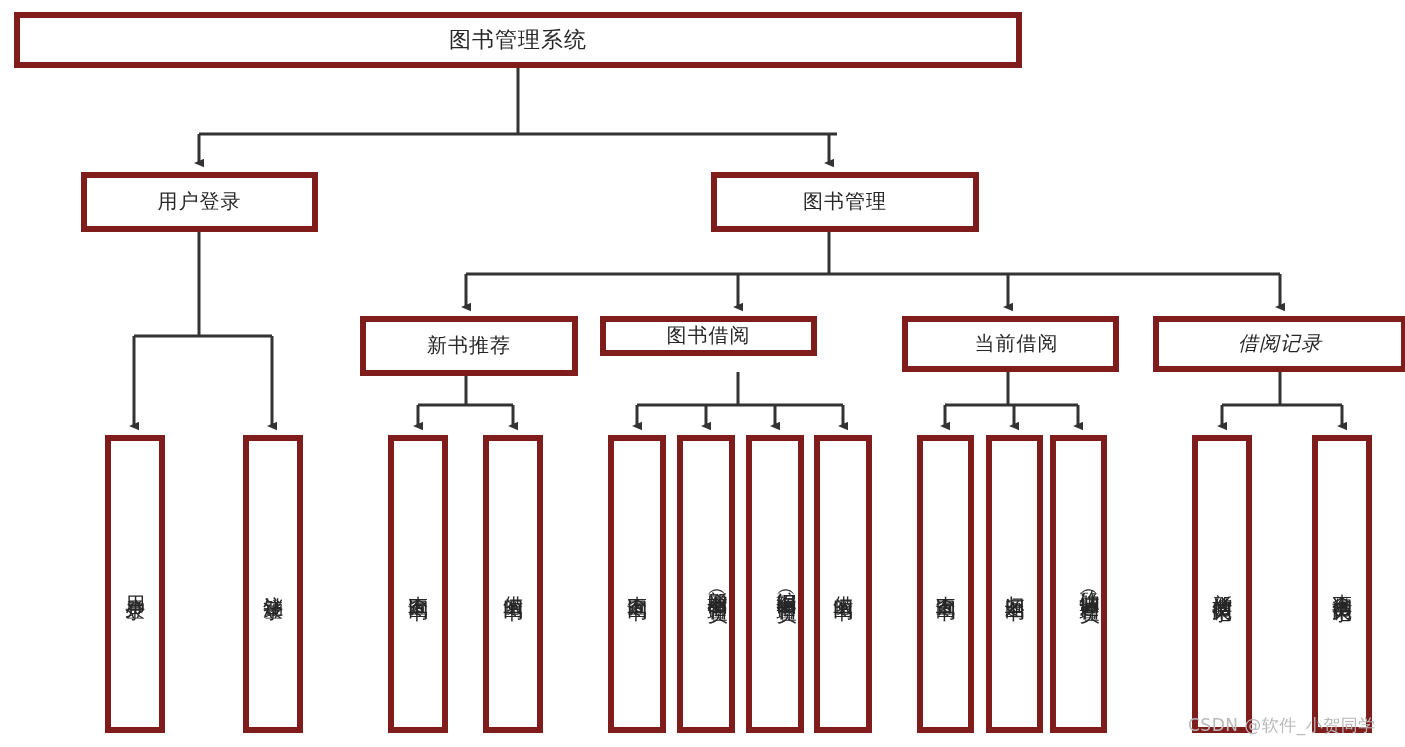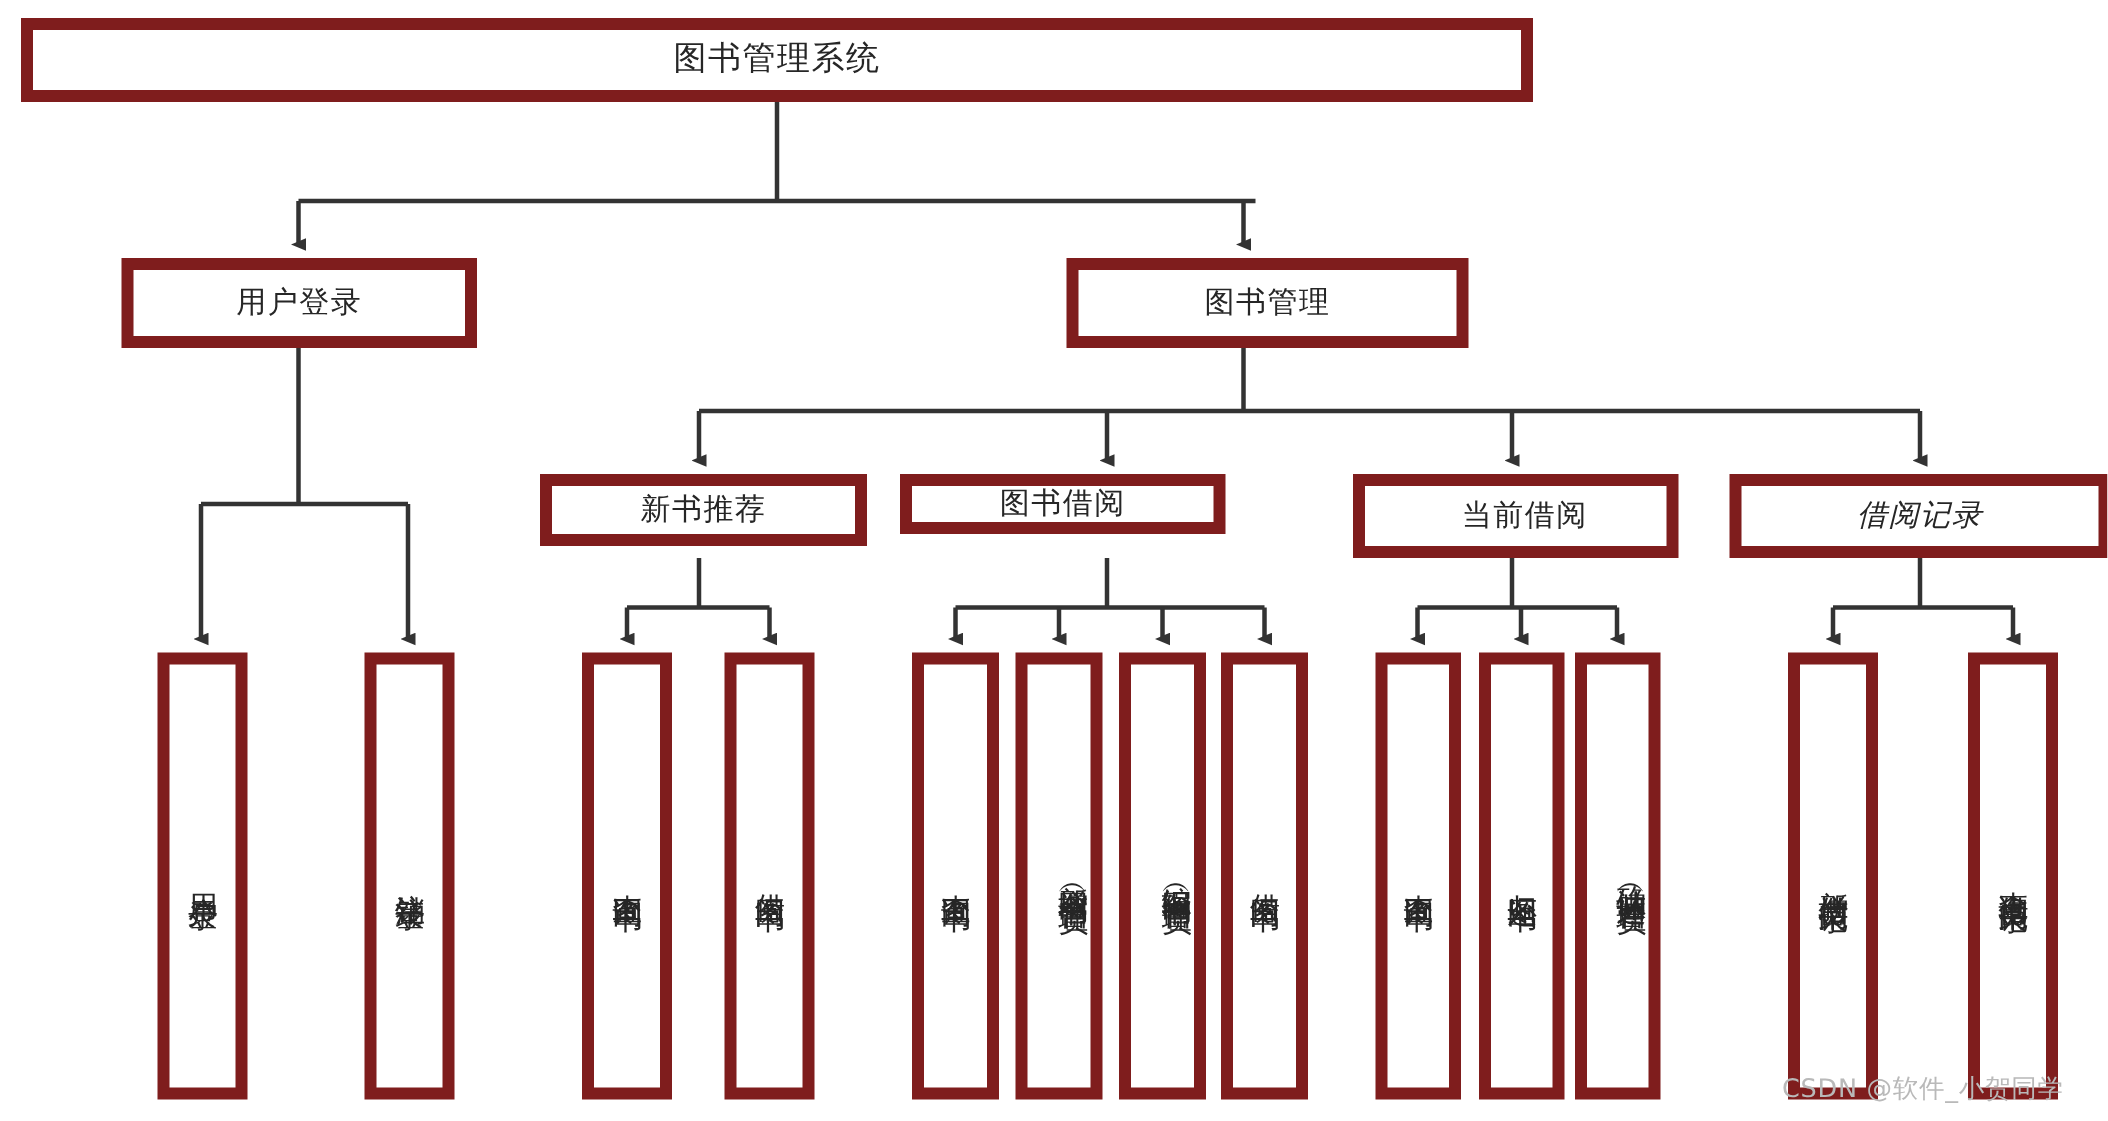--- a/index.html
+++ b/index.html
@@ -19,21 +19,21 @@
     position:absolute;
     left:0;top:0;
     width:1405px;
     height:747px;
     pointer-events:none;
   }
   .node{
     position:absolute;
     box-sizing:border-box;
     background:#ffffff;
-    border:8px solid #7f1d1d;
+    border:6px solid #7f1d1d;
     display:flex;
     align-items:center;
     justify-content:center;
     color:#262626;
     line-height:1.18;
     text-align:center;
   }
   .node-root{
     font-size:22px;
     letter-spacing:1px;
@@ -124,21 +124,21 @@
   </svg>
 
   <div class="node node-root" id="node-root" style="left: 14px; top: 12px; width: 1008px; height: 56px;">图书管理系统</div>
 
   <div id="level1-container">
       <div class="node node-l1" style="left: 81px; top: 172px; width: 237px; height: 60px;">用户登录</div>
       <div class="node node-l1" style="left: 711px; top: 172px; width: 268px; height: 60px;">图书管理</div>
     </div>
 
   <div id="level2-container">
-      <div class="node node-l2" style="left: 360px; top: 316px; width: 218px; height: 48px;">新书推荐</div>
+      <div class="node node-l2" style="left: 360px; top: 316px; width: 218px; height: 60px;">新书推荐</div>
       <div class="node node-l2" style="left: 600px; top: 316px; width: 217px; height: 40px;">图书借阅</div>
       <div class="node node-l2" style="left: 902px; top: 316px; width: 217px; height: 56px; padding-left: 12px;">当前借阅</div>
       <div class="node node-l2" style="left: 1153px; top: 316px; width: 254px; height: 56px; font-style: italic;">借阅记录</div>
     </div>
 
   <div id="leaf-container">
       <div class="node node-leaf centered" style="left: 105px; top: 435px; width: 60px; height: 298px;">用户登录</div>
       <div class="node node-leaf centered" style="left: 243px; top: 435px; width: 60px; height: 298px;">注销登录</div>
       <div class="node node-leaf centered" style="left: 388px; top: 435px; width: 60px; height: 298px;">查询图书</div>
       <div class="node node-leaf centered" style="left: 483px; top: 435px; width: 60px; height: 298px;">借阅图书</div>

